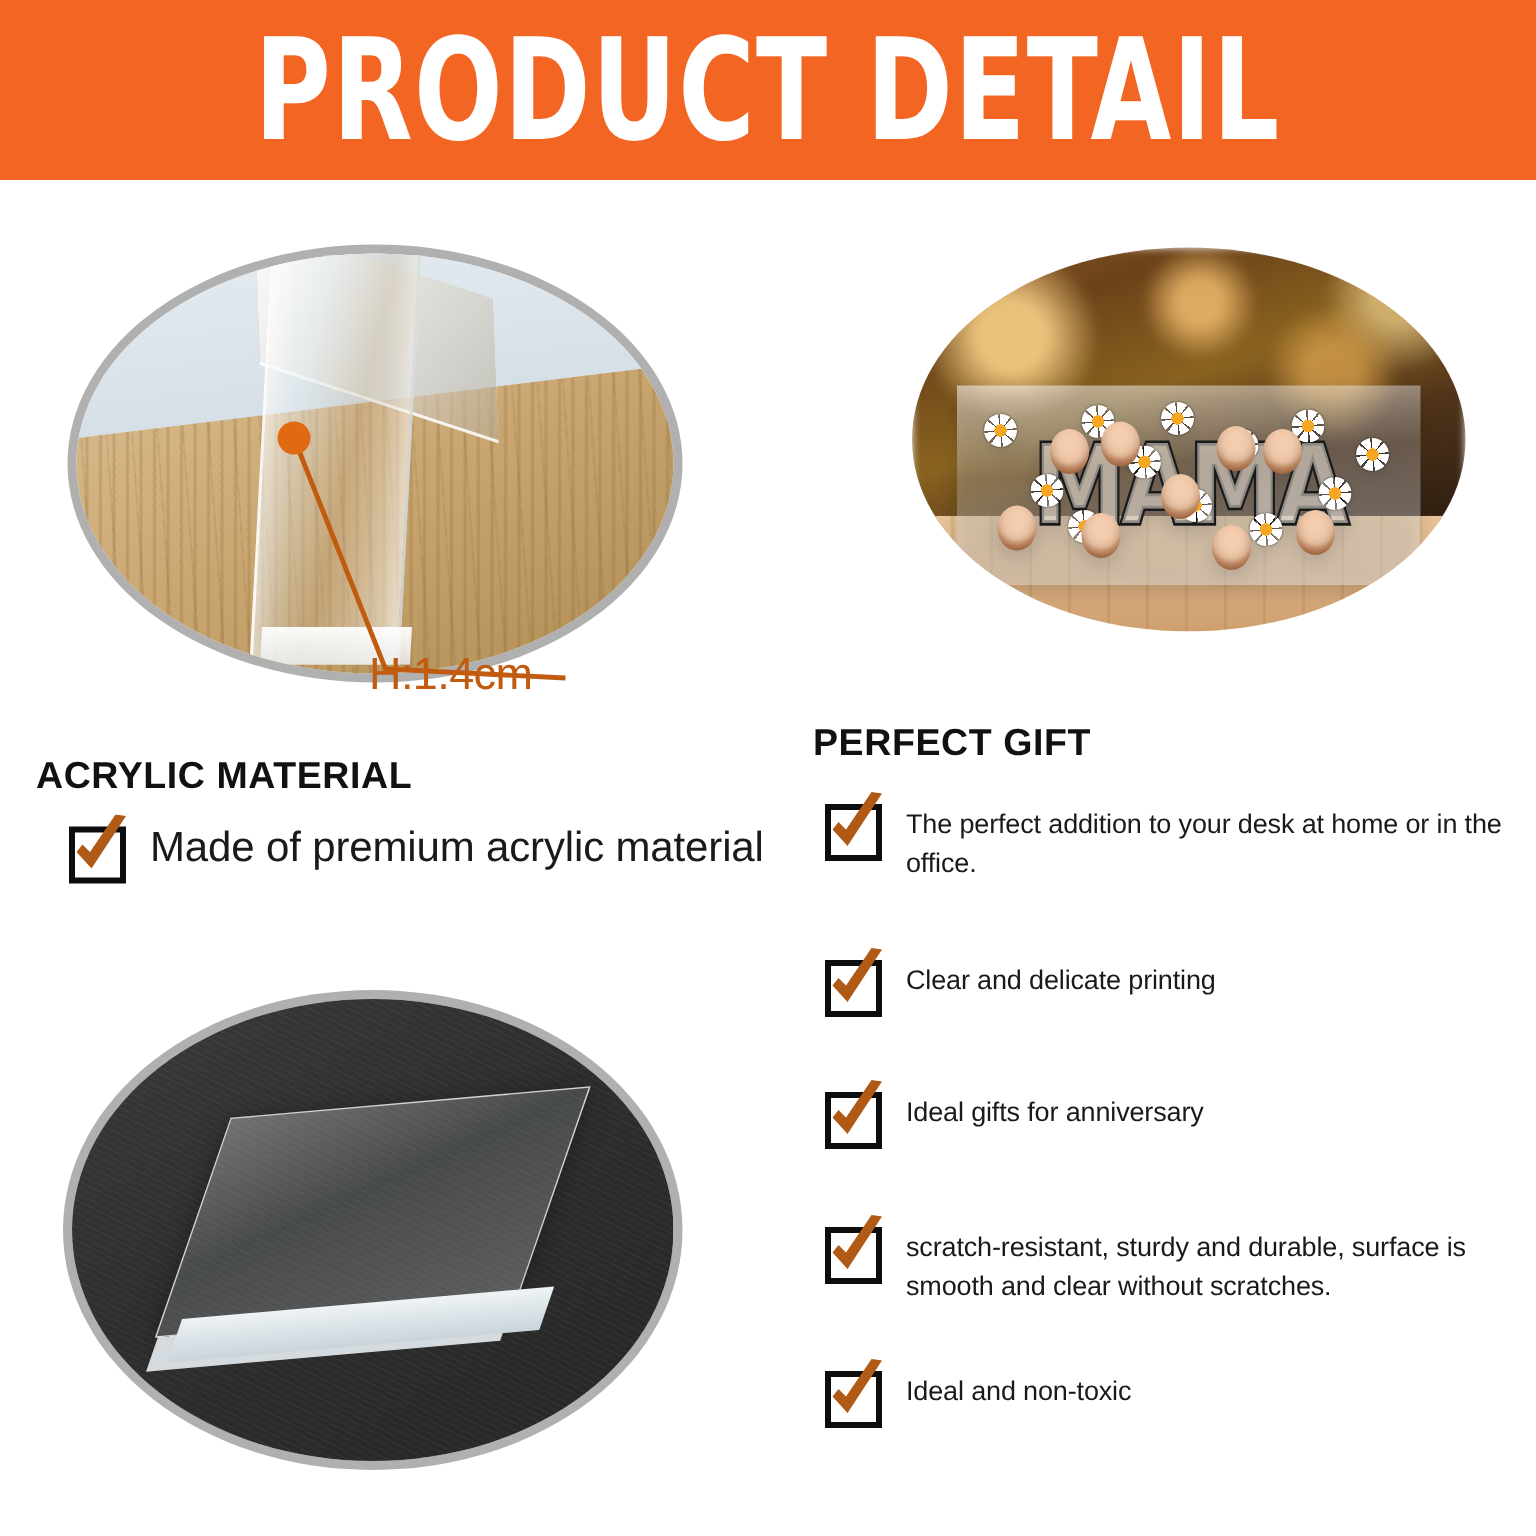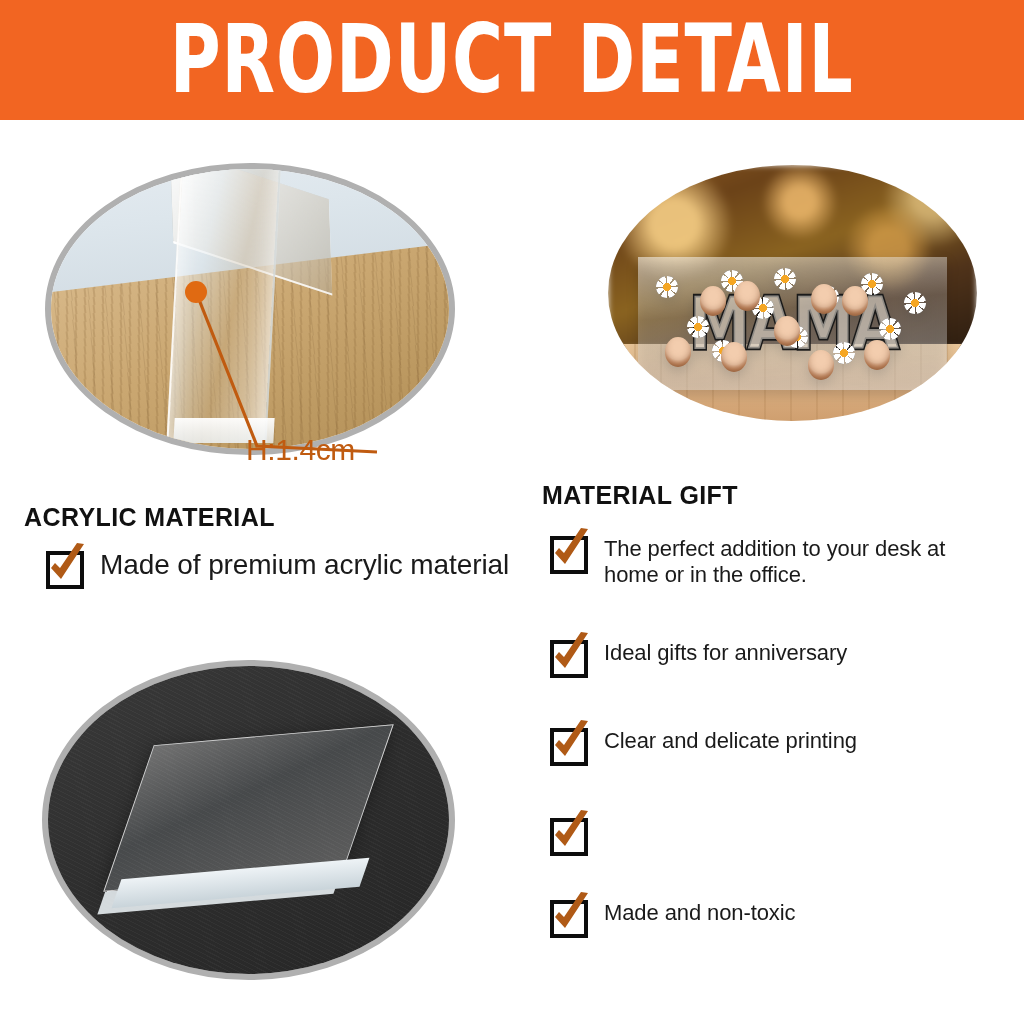--- a/index.html
+++ b/index.html
@@ -163,21 +163,21 @@
   #list-perfect-gift .feature-item:nth-child(4){ margin-bottom:36px; }
 
   .checkbox-icon{ position:relative; flex:0 0 auto; width:46px; height:46px; }
   .checkbox-icon .box{
     position:absolute; left:2px; top:8px; width:38px; height:38px;
     border:4px solid #0d0d0d; background:#ffffff;
   }
   .checkbox-icon svg{ position:absolute; left:0; top:0; width:46px; height:46px; }
 
   .feature-text{
-    font-size:22px; line-height:26px; color:#1a1a1a; letter-spacing:-.1px;
+    font-size:18px; line-height:26px; color:#1a1a1a; letter-spacing:-.1px;
     padding-left:10px; padding-top:8px;
   }
   #list-acrylic-material .feature-text{ font-size:28px; padding-top:9px; }
 </style>
 </head>
 <body>
 
 <div class="header-banner">
   <div class="header-title">PRODUCT DETAIL</div>
 </div>
@@ -243,60 +243,61 @@
     <span class="checkbox-icon">
       <span class="box"></span>
       <svg viewBox="0 0 46 46">
           <path d="M7 25 L17 36 L40 1 L33 0 L16 25 L11 20 Z" fill="#B05A16"></path>
         </svg>
     </span>
     <span class="feature-text">Made of premium acrylic material</span>
   </div>
 </div>
 
-<div class="feature-heading" id="heading-perfect-gift">MATERIAL GIFT</div>
+<div class="feature-heading" id="heading-perfect-gift">PERFECT GIFT</div>
 
 <div class="feature-list" id="list-perfect-gift">
   <div class="feature-item">
     <span class="checkbox-icon">
       <span class="box"></span>
       <svg viewBox="0 0 46 46">
           <path d="M7 25 L17 36 L40 1 L33 0 L16 25 L11 20 Z" fill="#B05A16"></path>
         </svg>
     </span>
     <span class="feature-text">The perfect addition to your desk at home or in the office.</span>
   </div>
   <div class="feature-item">
     <span class="checkbox-icon">
       <span class="box"></span>
       <svg viewBox="0 0 46 46">
           <path d="M7 25 L17 36 L40 1 L33 0 L16 25 L11 20 Z" fill="#B05A16"></path>
         </svg>
     </span>
+    <span class="feature-text">Clear and delicate printing</span>
+  </div>
+  <div class="feature-item">
+    <span class="checkbox-icon">
+      <span class="box"></span>
+      <svg viewBox="0 0 46 46">
+          <path d="M7 25 L17 36 L40 1 L33 0 L16 25 L11 20 Z" fill="#B05A16"></path>
+        </svg>
+    </span>
     <span class="feature-text">Ideal gifts for anniversary</span>
   </div>
   <div class="feature-item">
     <span class="checkbox-icon">
       <span class="box"></span>
       <svg viewBox="0 0 46 46">
           <path d="M7 25 L17 36 L40 1 L33 0 L16 25 L11 20 Z" fill="#B05A16"></path>
         </svg>
     </span>
-    <span class="feature-text">Clear and delicate printing</span>
-  </div>
-  <div class="feature-item">
-    <span class="checkbox-icon">
-      <span class="box"></span>
-      <svg viewBox="0 0 46 46">
-          <path d="M7 25 L17 36 L40 1 L33 0 L16 25 L11 20 Z" fill="#B05A16"></path>
-        </svg>
-    </span>
-  </div>
-  <div class="feature-item">
-    <span class="checkbox-icon">
-      <span class="box"></span>
-      <svg viewBox="0 0 46 46">
-          <path d="M7 25 L17 36 L40 1 L33 0 L16 25 L11 20 Z" fill="#B05A16"></path>
-        </svg>
-    </span>
-    <span class="feature-text">Made and non-toxic</span>
+    <span class="feature-text">scratch-resistant, sturdy and durable, surface is smooth and clear without scratches.</span>
+  </div>
+  <div class="feature-item">
+    <span class="checkbox-icon">
+      <span class="box"></span>
+      <svg viewBox="0 0 46 46">
+          <path d="M7 25 L17 36 L40 1 L33 0 L16 25 L11 20 Z" fill="#B05A16"></path>
+        </svg>
+    </span>
+    <span class="feature-text">Ideal and non-toxic</span>
   </div>
 </div>
 
 </body></html>

